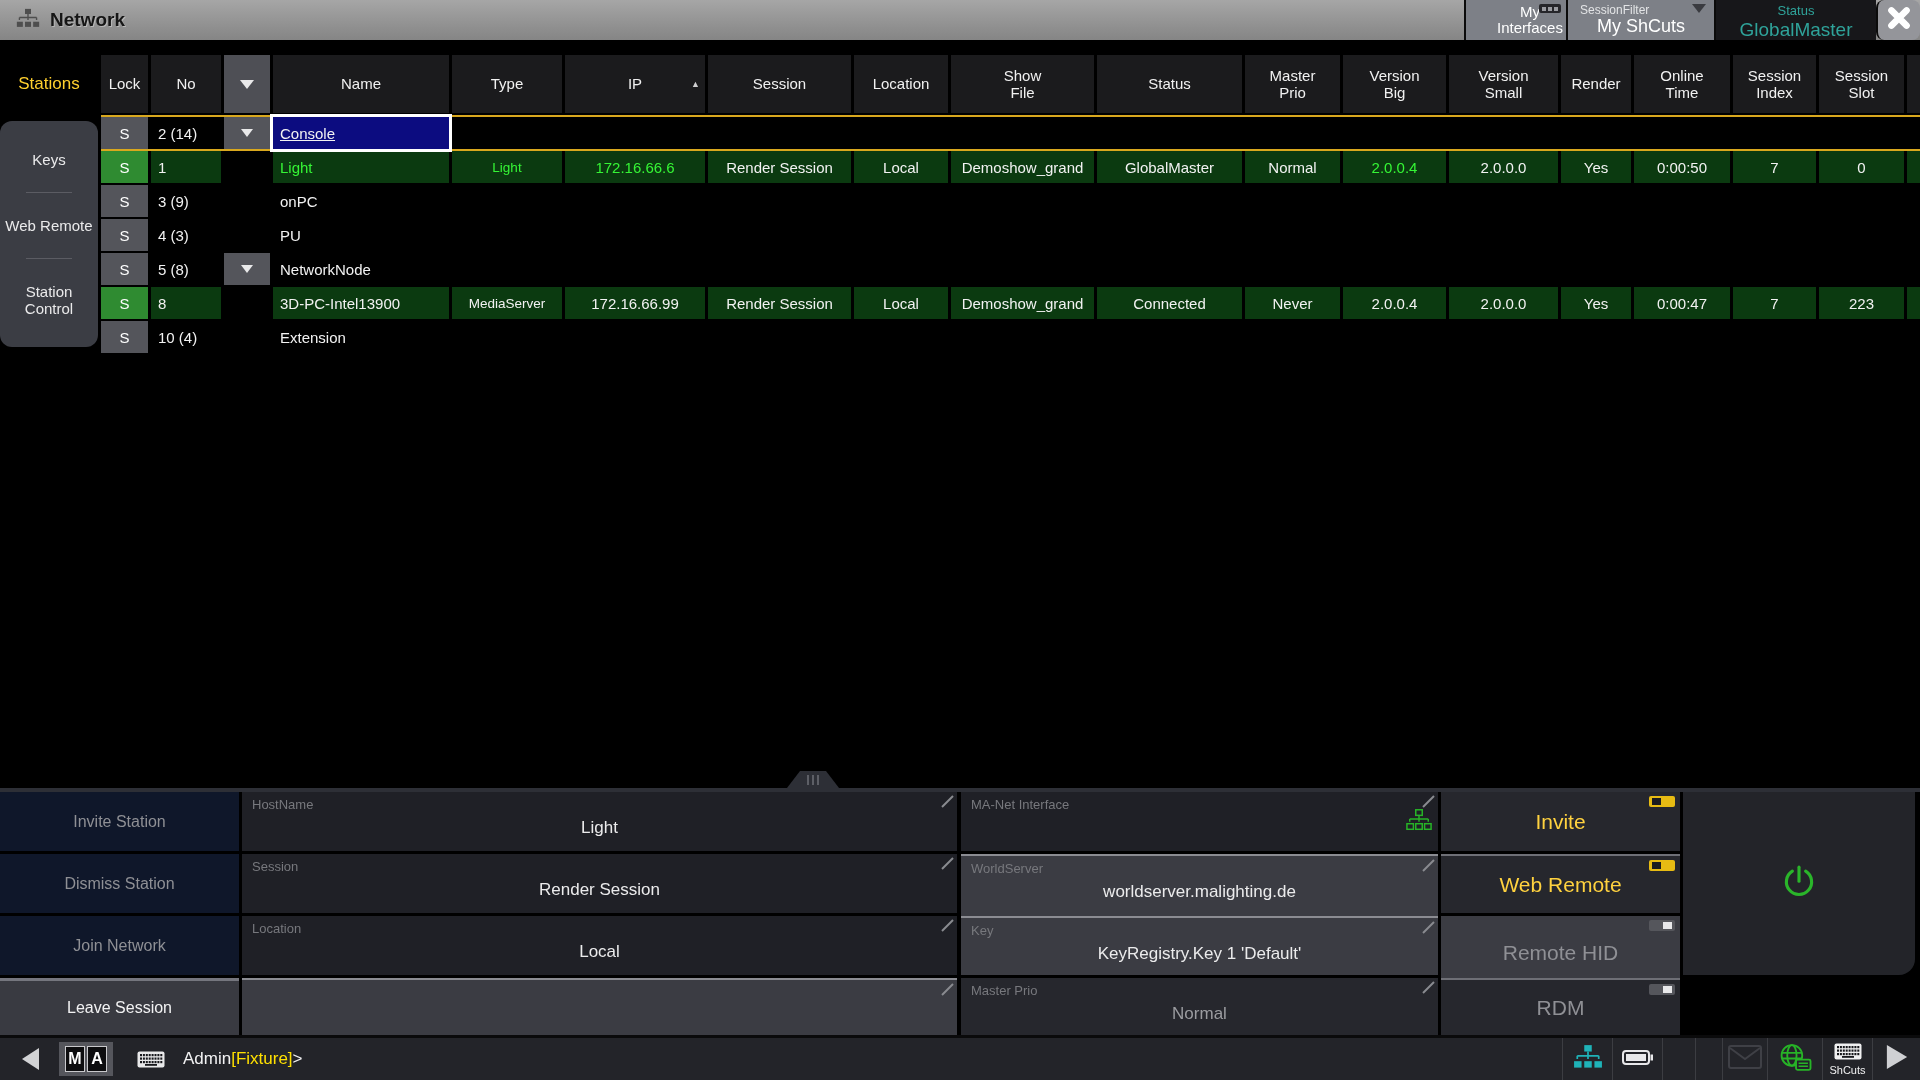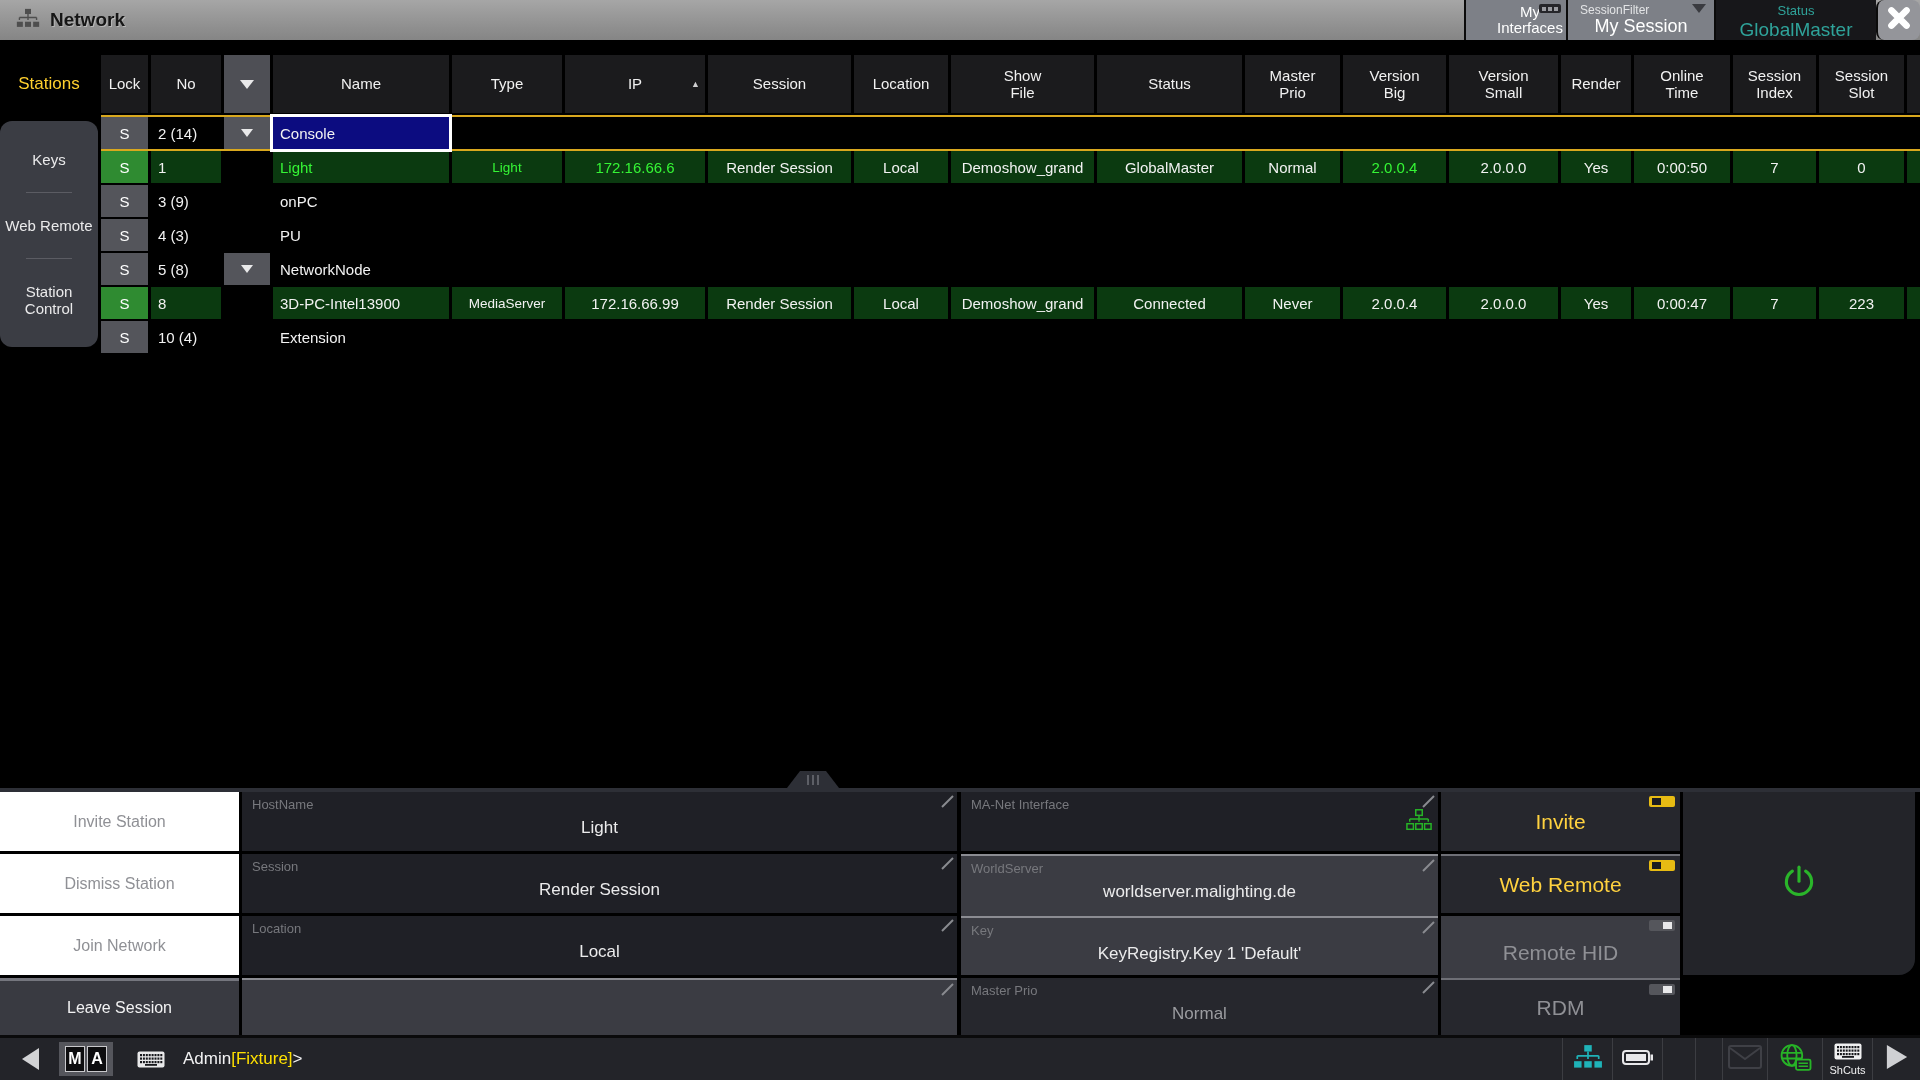--- a/index.html
+++ b/index.html
@@ -59,32 +59,32 @@
   .cell { display:flex; align-items:center; justify-content:center; font-size:15px; color:#f2f2f2;
     overflow:hidden; white-space:nowrap; }
   .cell.left { justify-content:flex-start; padding-left:7px; }
   .cell.typecell { font-size:13.5px; }
   .scell { display:flex; align-items:center; justify-content:center; font-size:15px; color:#fff; }
   .scell.grey { background:#54555b; }
   .scell.green { background:#2f8b31; }
   .greenbg { background:#0b3a10; }
   .greentext { color:#35f535; }
   .expbox { background:#54555b; display:flex; align-items:center; justify-content:center; }
-  .namecell.editing { background:#0c0c80; outline:3px solid #ffffff; z-index:3; }
+  .namecell.editing { background:#0c0c80; outline:3px solid #ffffff; z-index:3;text-decoration:underline; }
   .indent { padding-left:30px; }
 
   
   .vsplit { position:absolute; left:0; top:788px; width:1920px; height:4px; background:#2d2f36; }
   .vhandle { position:absolute; left:787px; top:771px; width:52px; height:17px; background:#2d2f36;
     clip-path:polygon(0 100%, 13px 0, 39px 0, 52px 100%);
     display:flex; gap:3px; align-items:center; justify-content:center; }
   .vhandle i { width:2px; height:10px; background:#5d5f66; }
 
   
-  .actionbtn { position:absolute; left:0; width:239px; background:#ffffff; color:#8f9095;
+  .actionbtn { position:absolute; left:0; width:239px; background:#0f172a; color:#8f9095;
     font-size:16px; display:flex; align-items:center; justify-content:center; }
   .actionbtn.active { background:#393a41; color:#f2f2f3; border-top:3px solid #75767e; }
   .bfield { position:absolute; background:#1f2026; }
   .bfield.hl { background:#3b3c43; border-top:2px solid #8b8c92; }
   .bfield.mid { background:#26272d; }
   .bfield .flabel { position:absolute; top:5px; left:10px; font-size:13px; color:#77787d; }
   .bfield .fvalue { position:absolute; left:0; right:0; top:26px; text-align:center; font-size:17px; color:#ebebec; }
   .bfield.dim .fvalue { color:#9b9ca0; }
   .bfield .slash { position:absolute; top:2px; right:3px; }
   .bfield .neticon { position:absolute; right:6px; top:50%; transform:translateY(-50%); }
@@ -131,21 +131,21 @@
   <span class="ttext">Network</span>
 </div>
 <div class="topbtns">
   <div class="topbtn btn-myif">
     <span>My
 Interfaces</span>
     <span class="miic"><i></i><i></i><i></i></span>
   </div>
   <div class="topbtn btn-sf">
     <span class="sflabel">SessionFilter</span>
-    <span class="sfvalue">My Session</span>
+    <span class="sfvalue">My ShCuts</span>
     <span class="sftri"></span>
   </div>
   <div class="topbtn btn-status">
     <span class="stlabel">Status</span>
     <span class="stvalue">GlobalMaster</span>
   </div>
   <div class="topbtn btn-close">
     <span id="close-icon"><svg width="26" height="26" viewBox="0 0 24 24">
           <path d="M5 5 L19 19 M19 5 L5 19" stroke="#fff" stroke-width="6" stroke-linecap="round"></path>
         </svg></span>

